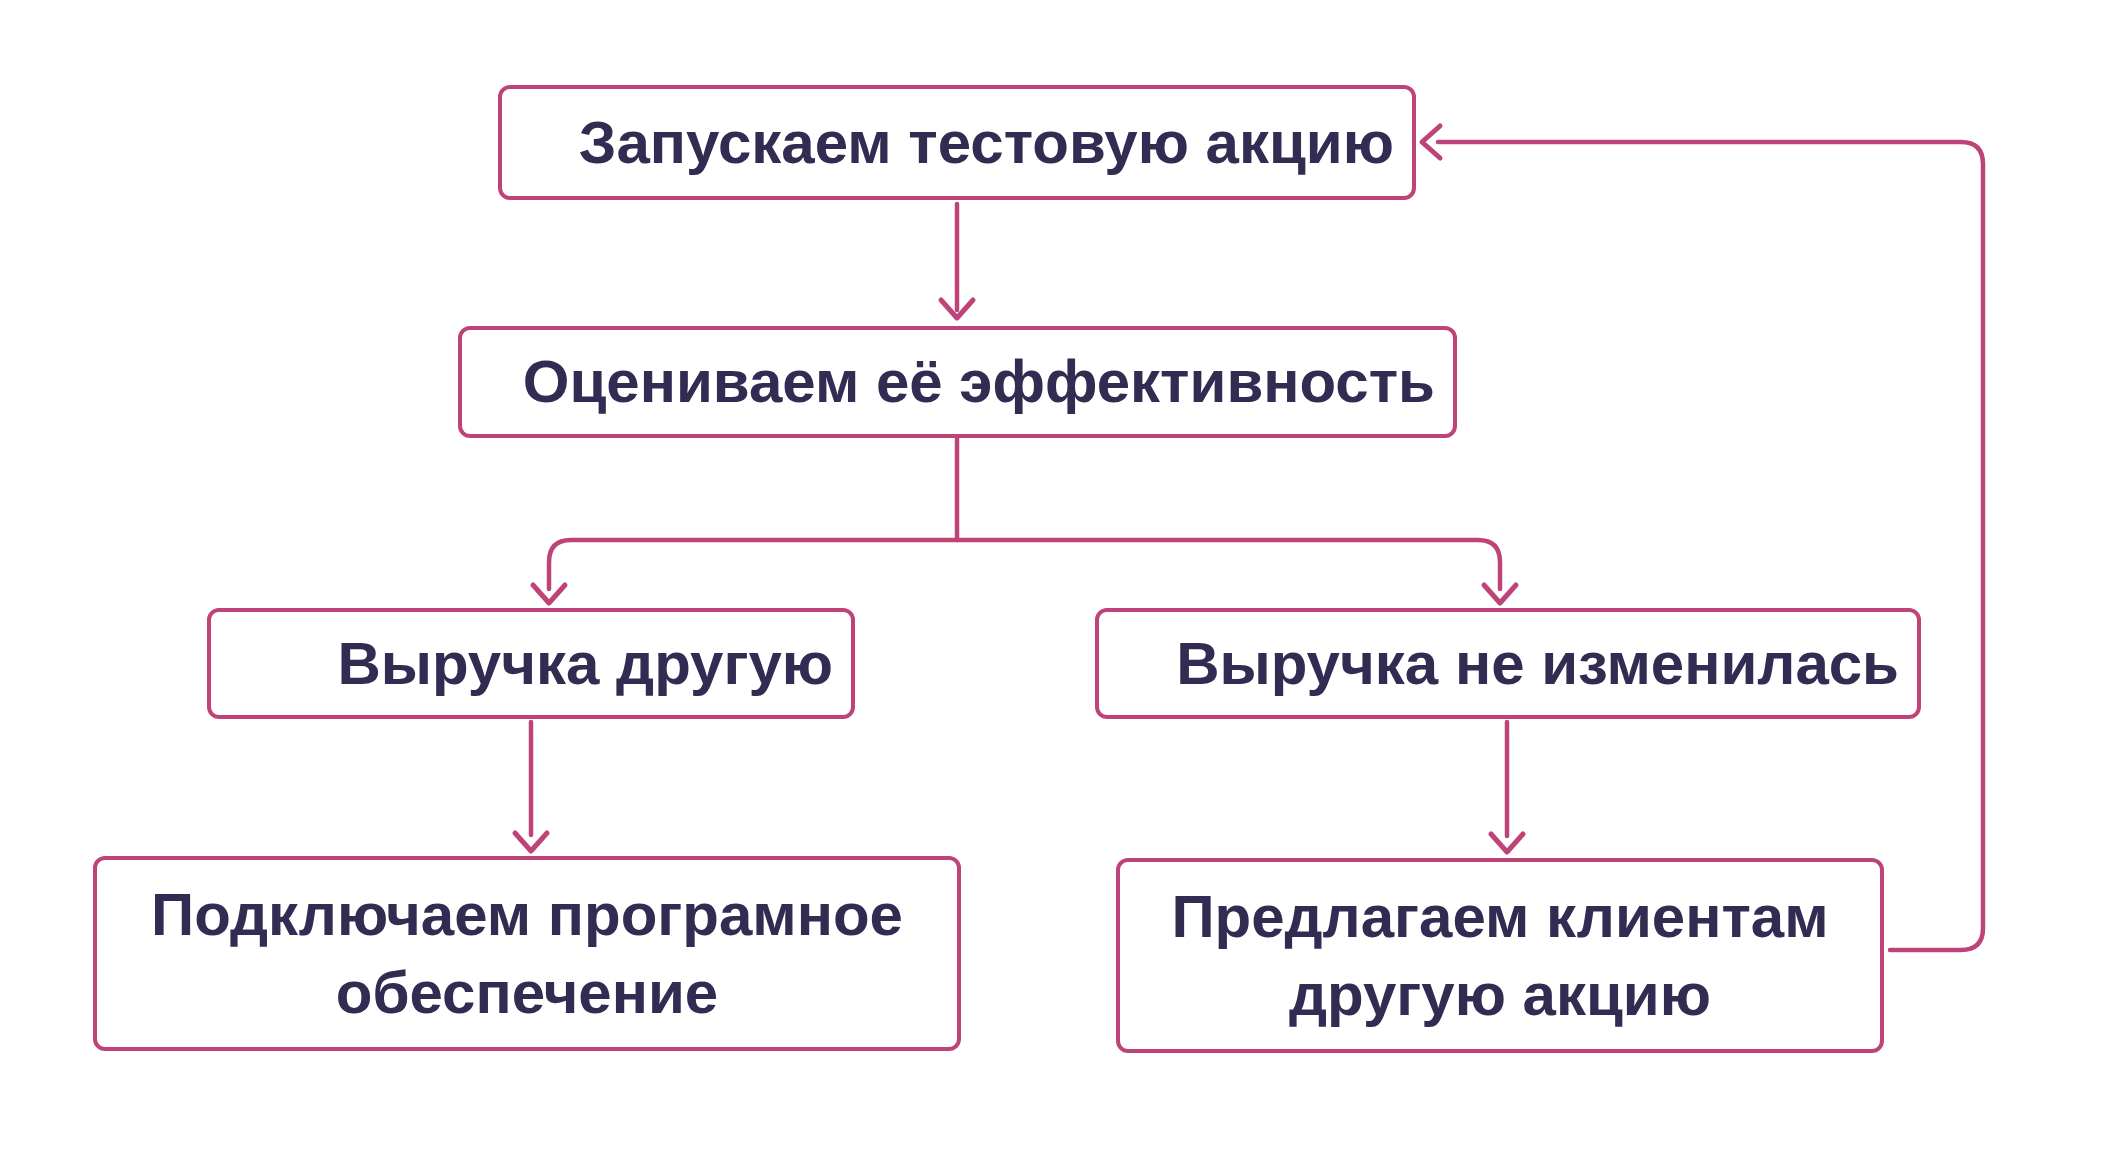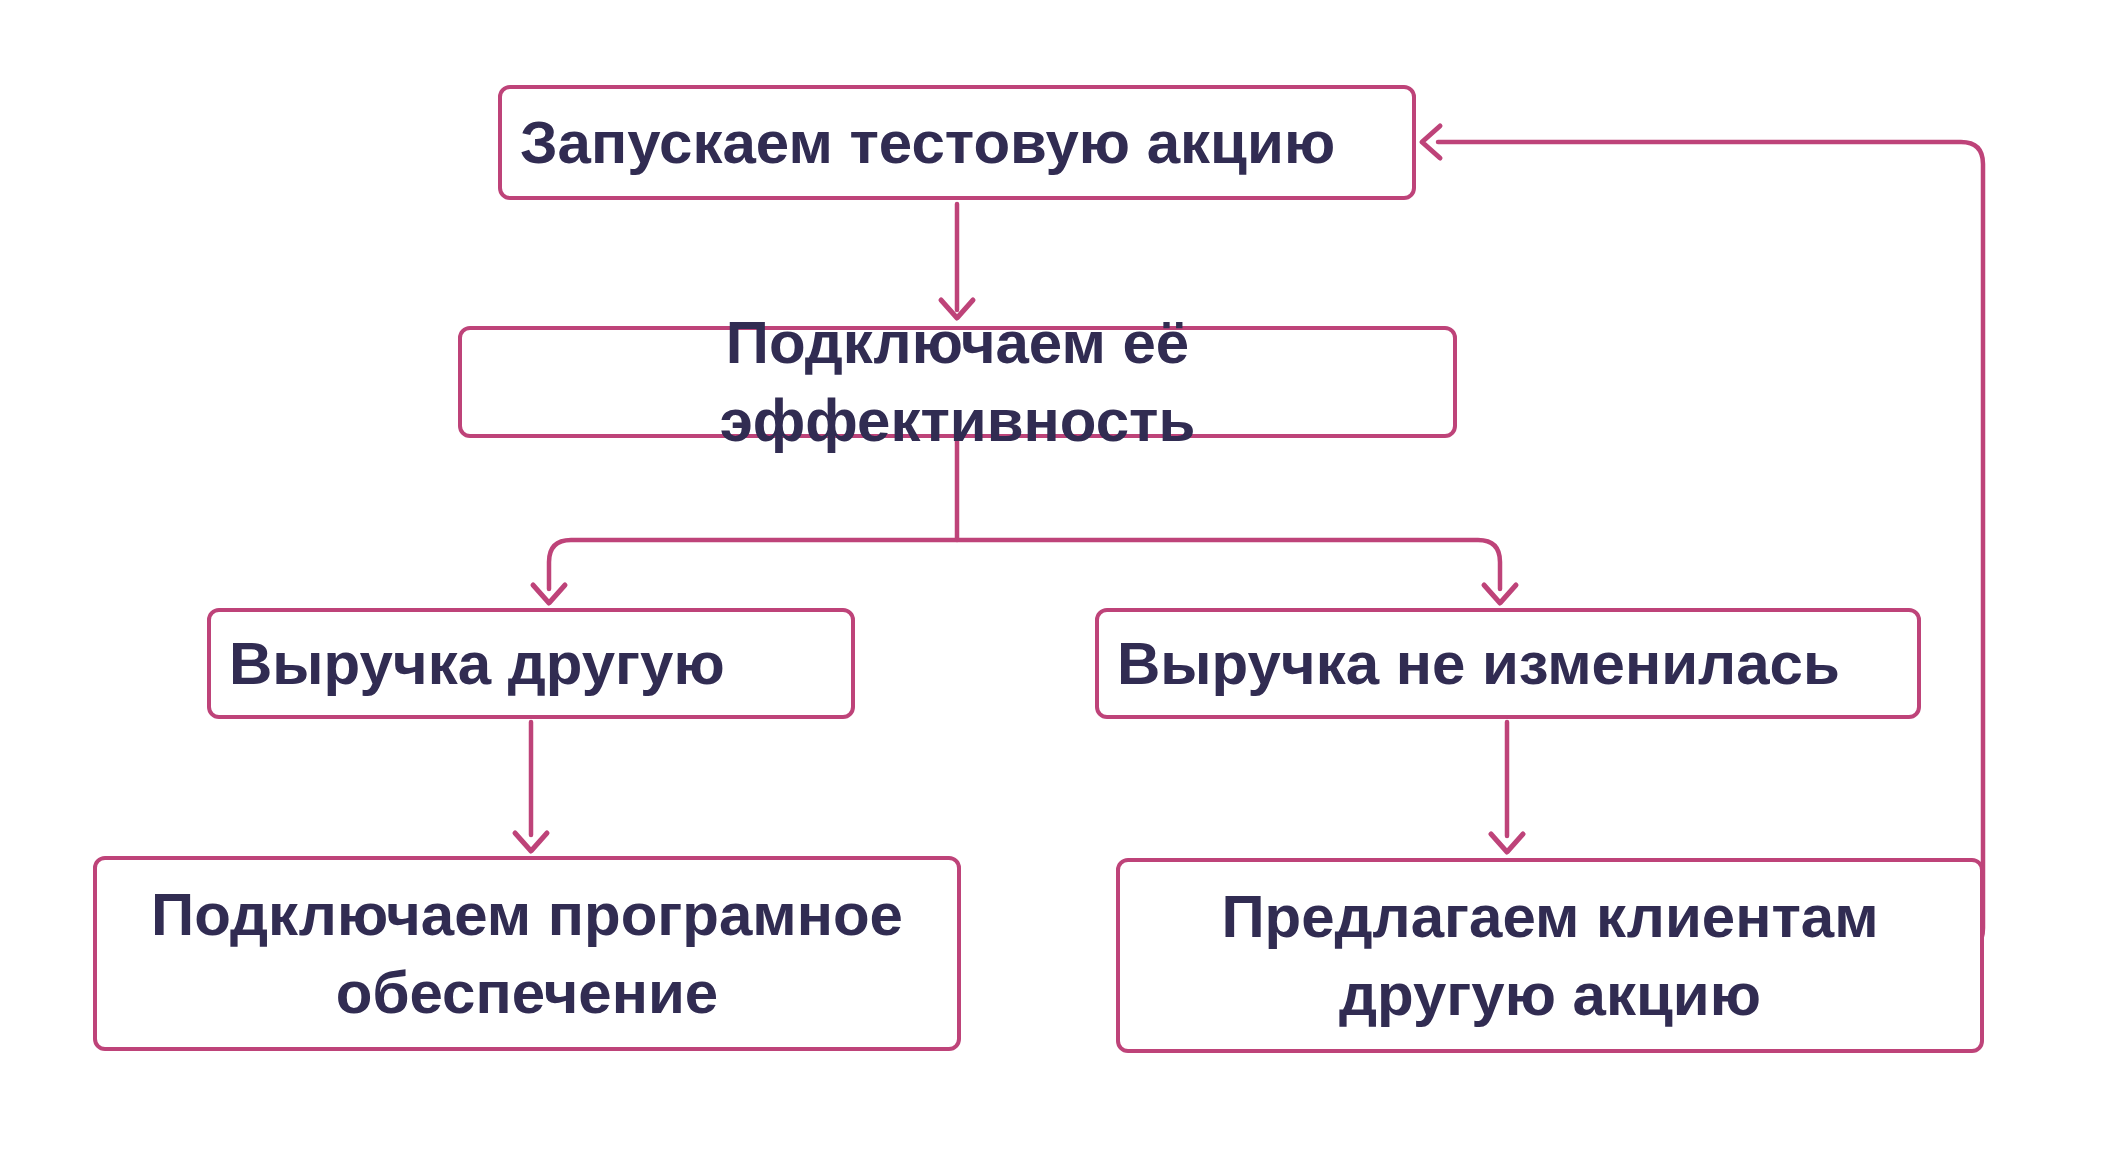--- a/index.html
+++ b/index.html
@@ -31,34 +31,34 @@
   }
   .edges .line { stroke-width: 4.5px; }
   .edges .head { stroke-width: 5px; }
   .node {
     position: absolute;
     border: 4px solid var(--accent);
     border-radius: 12px;
     background: var(--bg);
     display: flex;
     align-items: center;
-    justify-content: flex-start;
+    justify-content: flex-end;
     text-align: center;
     color: var(--text);
     font-size: 60px;
     font-weight: 600;
     line-height: 1.3;
     padding: 0 18px;
   }
   .node-launch       { left: 498px;  top: 85px;  width: 918px; height: 115px; }
   .node-evaluate     { left: 458px;  top: 326px; width: 999px; height: 112px; }
   .node-revenue-up   { left: 207px;  top: 608px; width: 648px; height: 111px; }
   .node-revenue-flat { left: 1095px; top: 608px; width: 826px; height: 111px; }
   .node-software     { left: 93px;   top: 856px; width: 868px; height: 195px; }
-  .node-offer        { left: 1116px; top: 858px; width: 868px; height: 195px; }
+  .node-offer        { left: 1116px; top: 858px; width: 768px; height: 195px; }
 </style>
 </head>
 <body>
 
 <div class="canvas">
 
   <svg class="edges" viewBox="0 0 2122 1151" aria-hidden="true">
 
     <path class="line" d="M957,204 V310"></path>
     <polyline class="head" points="941,300 957,318 973,300"></polyline>
@@ -76,21 +76,21 @@
 
     <path class="line" d="M1890,950 H1961 Q1983,950 1983,928 V164 Q1983,142 1961,142 H1438"></path>
     <polyline class="head" points="1440,126 1422,142 1440,158"></polyline>
   </svg>
 
   <div class="node node-launch">
     <span>Запускаем тестовую акцию</span>
   </div>
 
   <div class="node node-evaluate">
-    <span>Подключаем её эффективность</span>
+    <span>Оцениваем её эффективность</span>
   </div>
 
   <div class="node node-revenue-up">
     <span>Выручка другую</span>
   </div>
 
   <div class="node node-software">
     <span>Подключаем програмное обеспечение</span>
   </div>
 

